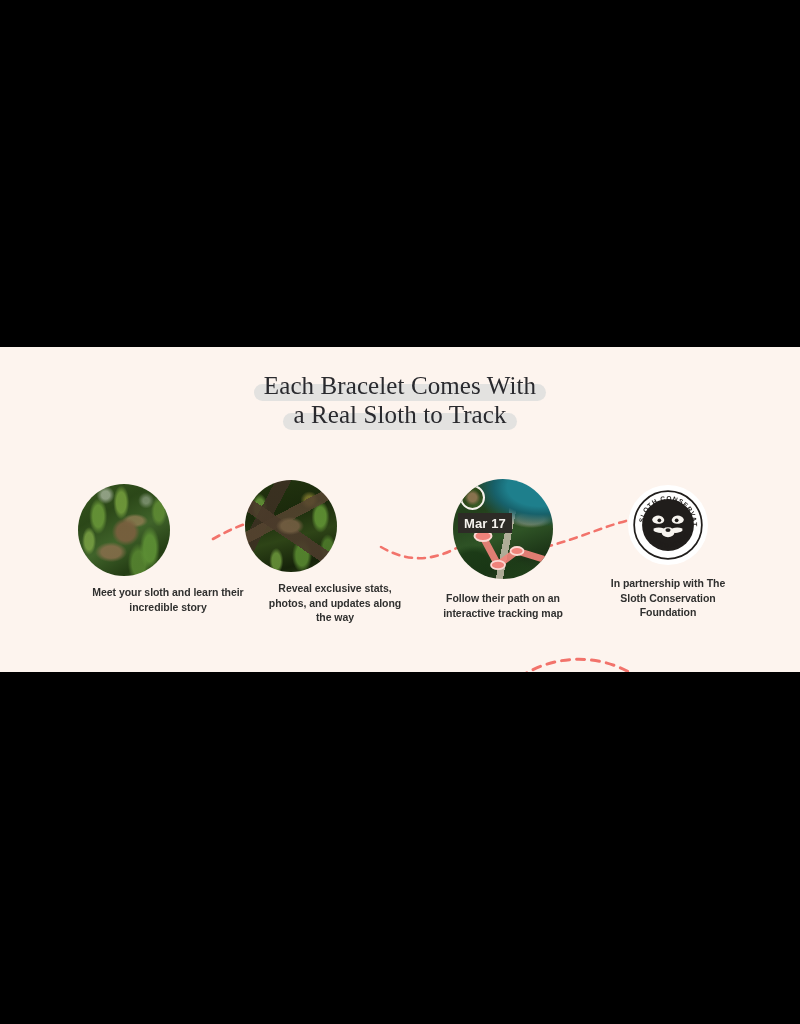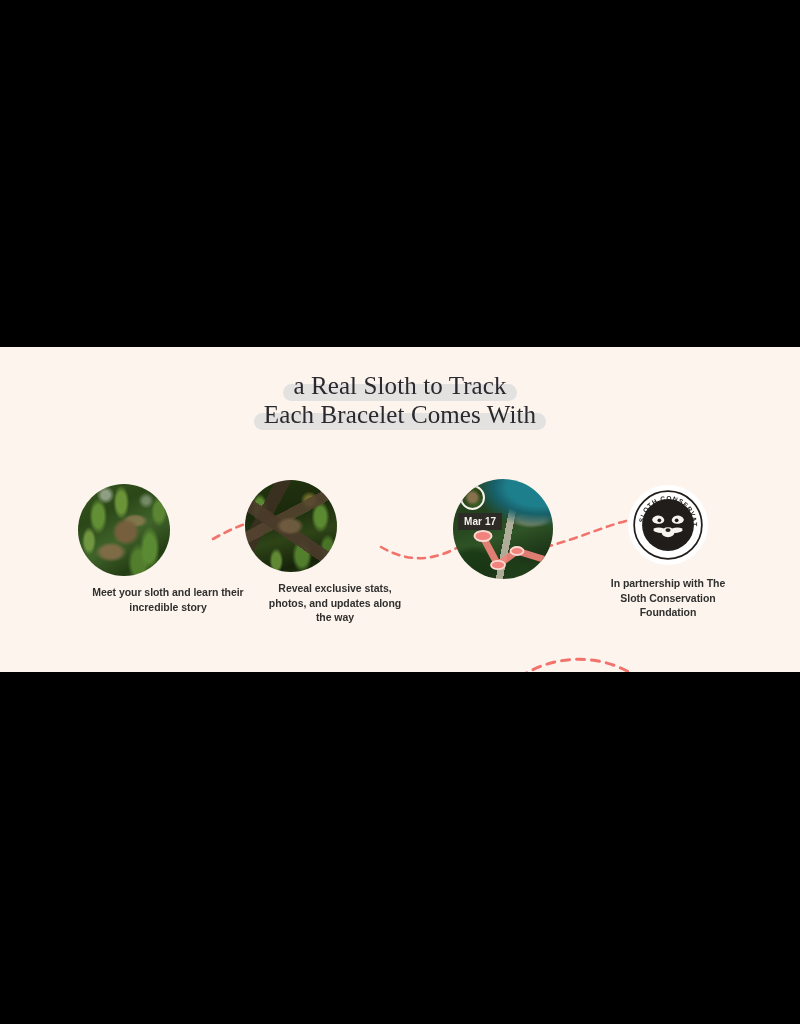--- a/index.html
+++ b/index.html
@@ -199,21 +199,21 @@
     box-sizing: border-box;
     z-index: 3;
   }
   .map-pill {
     position: absolute;
     left: 5px;
     top: 34px;
     background: #2D2B26;
     color: #F6F3EE;
     font-family: "Liberation Sans", sans-serif;
-    font-size: 10px;
+    font-size: 13px;
     font-weight: bold;
     line-height: 1;
     padding: 3.5px 6px;
     border-radius: 0;
     white-space: nowrap;
     z-index: 4;
     letter-spacing: 0.1px;
   }
 
   
@@ -238,22 +238,22 @@
 <body>
 
 <div id="page">
 
   <div class="letterbox top"></div>
   <div class="letterbox bottom"></div>
 
   <div id="section">
 
     <div class="heading">
+      <span class="line"><span class="hl">Each Bracelet Comes With</span></span>
       <span class="line"><span class="hl">a Real Sloth to Track</span></span>
-      <span class="line"><span class="hl">Each Bracelet Comes With</span></span>
     </div>
 
     <svg id="connectors" viewBox="0 0 800 325">
       <path d="M 213 192 C 248 172, 272 168, 300 172" fill="none" stroke="#F2736B" stroke-width="2.6" stroke-dasharray="7 6" stroke-linecap="round"></path>
       <path d="M 381 200 C 412 218, 438 212, 462 198" fill="none" stroke="#F2736B" stroke-width="2.6" stroke-dasharray="7 6" stroke-linecap="round"></path>
       <path d="M 545 200 C 578 192, 606 178, 634 172" fill="none" stroke="#F2736B" stroke-width="2.6" stroke-dasharray="7 6" stroke-linecap="round"></path>
       <path d="M 520 330 C 556 306, 604 306, 640 332" fill="none" stroke="#F2736B" stroke-width="3" stroke-dasharray="8 7" stroke-linecap="round"></path>
     </svg>
 
     <div id="steps">
@@ -278,20 +278,21 @@
             <svg class="map-svg" viewBox="0 0 100 100">
               <path d="M 30 58 L 45 86 L 64 72 L 90 80" fill="none" stroke="#F0837B" stroke-width="7" stroke-linecap="round" stroke-linejoin="round" opacity="0.92"></path>
               <ellipse cx="30" cy="57" rx="8.5" ry="5" fill="#F0837B" stroke="#FBD8D2" stroke-width="2"></ellipse>
               <ellipse cx="45" cy="86" rx="7" ry="4.2" fill="#F0837B" stroke="#FBD8D2" stroke-width="1.8"></ellipse>
               <ellipse cx="64" cy="72" rx="6.5" ry="4" fill="#F0837B" stroke="#FBD8D2" stroke-width="1.8"></ellipse>
             </svg>
             <div class="map-thumb"></div>
             <div class="map-pill">Mar 17</div>
           </div>
         </div>
+        <div class="caption">Follow their path on an interactive tracking map</div>
       </div>
 
       <div class="step" id="step-4">
         <div class="circle-wrap" style="width:80px;">
           <div class="logo-disc">
             <svg width="72" height="72" viewBox="0 0 100 100">
               <defs>
                 <path id="arcTop" d="M 16 50 A 34 34 0 0 1 84 50" fill="none"></path>
                 <path id="arcBot" d="M 18.5 50 A 31.5 31.5 0 0 0 81.5 50" fill="none"></path>
               </defs>

